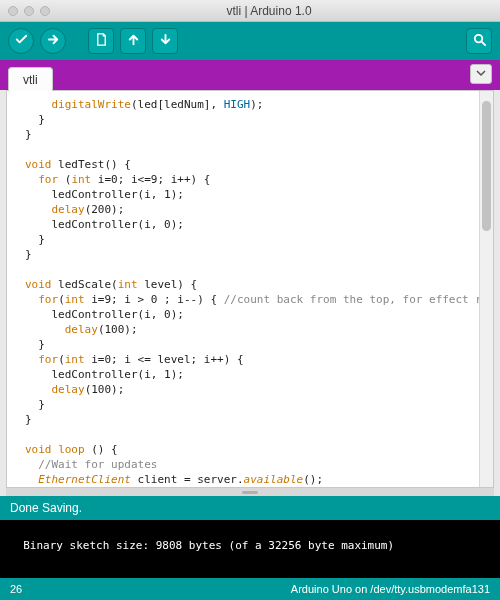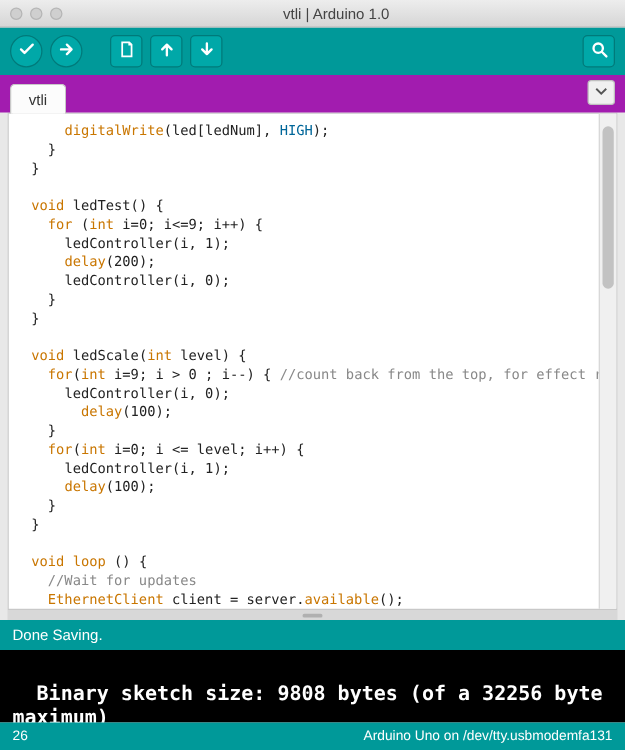--- a/index.html
+++ b/index.html
@@ -103,21 +103,21 @@
   }
   .scroll-thumb {
     position: absolute; left: 2px; right: 2px;
     top: 10px; height: 130px;
     background: #c2c2c2; border-radius: 6px;
   }
   
   .tk-kw   { color: #c97600; }
   .tk-fn   { color: #c97600; }   
   .tk-const{ color: #006699; }   
-  .tk-id   { color: #c97600; }
+  .tk-id   { color: #c97600; font-style: italic; }
   .tk-cmt  { color: #888; }
   .tk-txt  { color: #222; text-align: right; }
   
   .resize {
     height: 8px;
     background: #d8d8d8;
     margin: 0 6px;
     display: flex; align-items: center; justify-content: center;
     flex-shrink: 0;
   }
@@ -131,26 +131,25 @@
     padding: 0 10px;
     font-size: 12px;
     flex-shrink: 0;
     margin: 0 0;
   }
   
   .console {
     background: #000;
     color: #fff;
     font-family: Monaco, Menlo, monospace;
-    font-size: 16px;
+    font-size: 11px;
     padding: 6px 10px;
     height: 58px;
     flex-shrink: 0;
     white-space: pre-wrap;
-    font-weight: bold;
   }
   
   .status {
     height: 22px;
     background: #009999;
     color: #fff;
     display: flex; align-items: center;
     padding: 0 10px;
     font-size: 11px;
     flex-shrink: 0;

